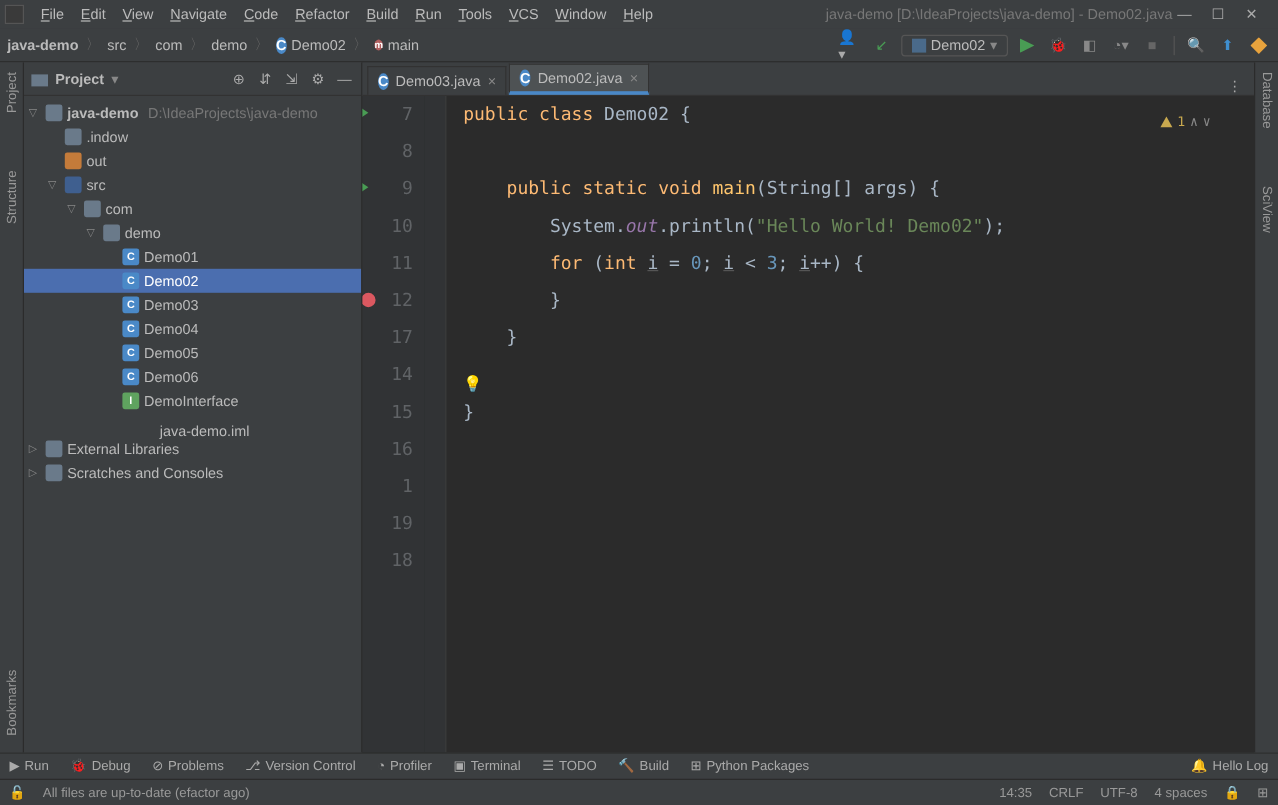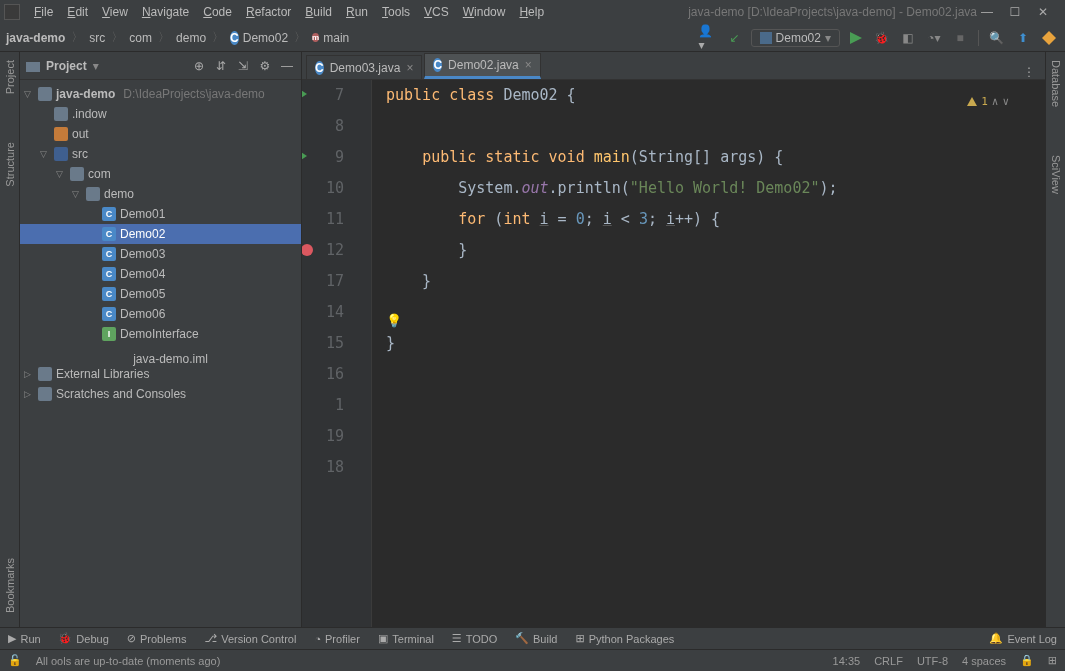--- a/index.html
+++ b/index.html
@@ -327,26 +327,26 @@
   <span class="tool">▶ <span>Run</span></span>
   <span class="tool">🐞 <span>Debug</span></span>
   <span class="tool">⊘ <span>Problems</span></span>
   <span class="tool">⎇ <span>Version Control</span></span>
   <span class="tool">◔ <span>Profiler</span></span>
   <span class="tool">▣ <span>Terminal</span></span>
   <span class="tool">☰ <span>TODO</span></span>
   <span class="tool">🔨 <span>Build</span></span>
   <span class="tool">⊞ <span>Python Packages</span></span>
   <div class="spacer"></div>
-  <span class="tool">🔔 <span>Event Log</span></span>
+  <span class="tool">🔔 <span>Hello Log</span></span>
 </div>
 
 <div class="statusbar">
   <span>🔓</span>
-  <span>All ools are up-to-date (moments ago)</span>
+  <span>All files are up-to-date (efactor ago)</span>
   <div class="spacer"></div>
   <span>14:35</span>
   <span>CRLF</span>
   <span>UTF-8</span>
   <span>4 spaces</span>
   <span>🔒</span>
   <span>⊞</span>
 </div>
 
 </body></html>

